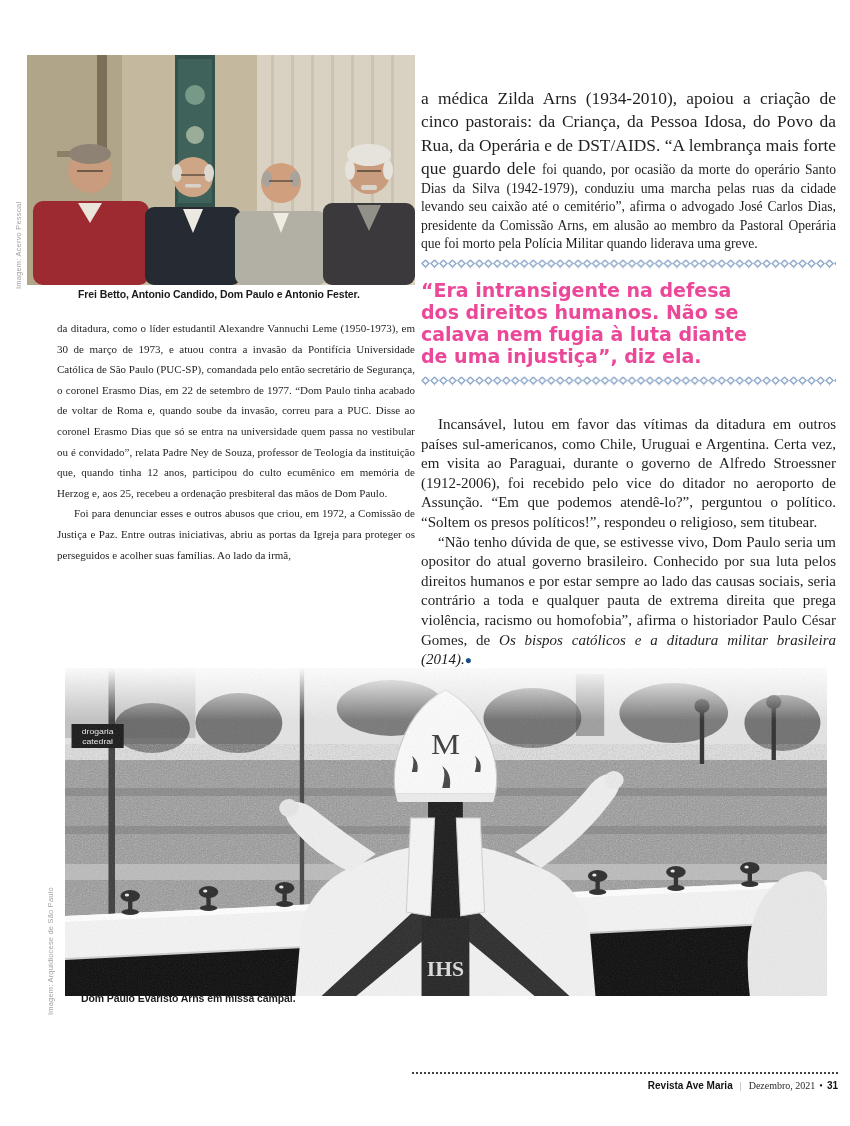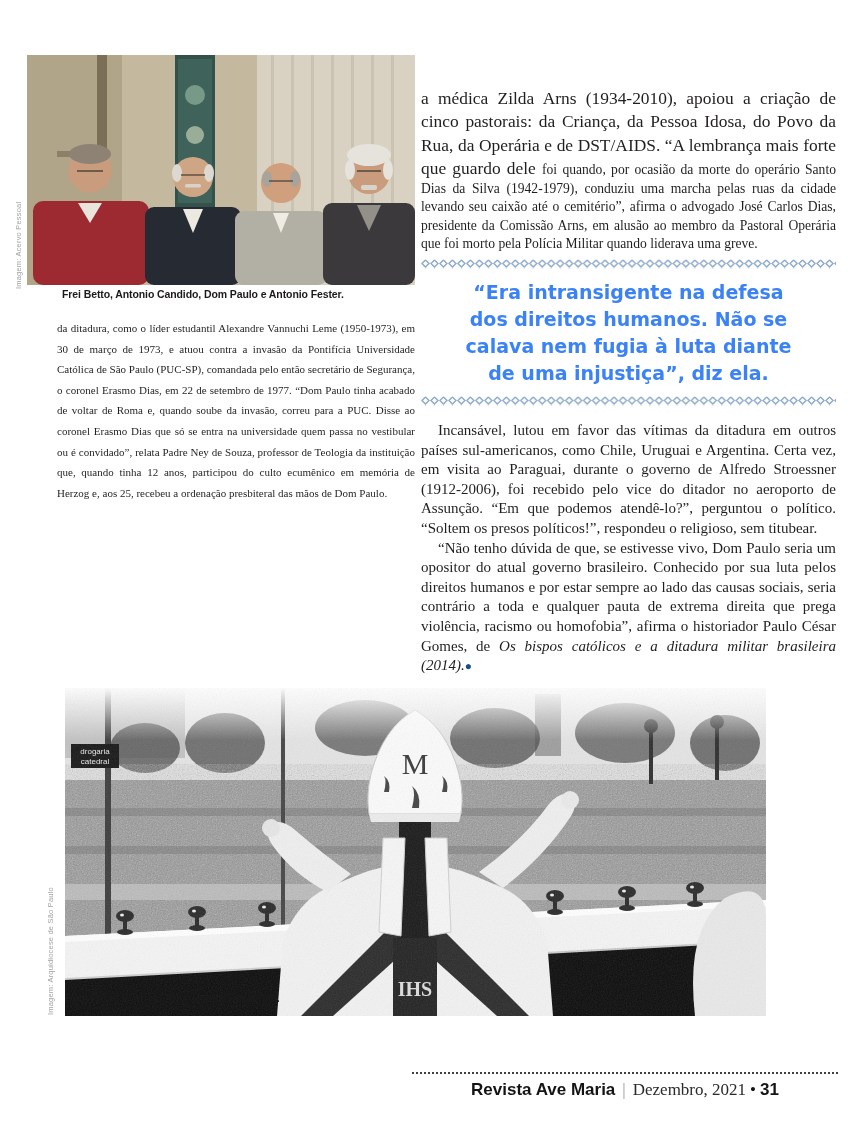--- a/index.html
+++ b/index.html
@@ -5,69 +5,69 @@
   html,body{margin:0;padding:0}
   body{
     width:850px;height:1126px;position:relative;overflow:hidden;
     background:#ffffff;color:#211e1f;
     font-family:"Liberation Serif",serif;
   }
   .abs{position:absolute}
 
   
   .photo-top{left:27px;top:55px;width:388px;height:230px}
-  .photo-bottom{left:65px;top:688px;width:701px;height:328px}
+  .photo-bottom{left:65px;top:668px;width:762px;height:328px}
   .photo-top svg,.photo-bottom svg{display:block;width:100%;height:100%}
 
   
   .credit{
     position:absolute;font-family:"Liberation Sans",sans-serif;
     font-size:7.5px;color:#a3a3a3;white-space:nowrap;
     transform:rotate(-90deg);transform-origin:0 0;letter-spacing:.2px;
   }
   .credit-top{left:14px;top:289px}
   .credit-bottom{left:46px;top:1015px}
 
   
   .caption{
     position:absolute;font-family:"Liberation Sans",sans-serif;
-    font-weight:bold;font-size:10.5px;color:#1d1a1b;letter-spacing:-.1px;
+    font-weight:bold;font-size:10.5px;color:#1d1a1b;letter-spacing:-.1px;margin-left:16px;
   }
   .caption-top{left:62px;top:288px}
   .caption-bottom{left:65px;top:992px}
 
   
   .col{position:absolute;text-align:justify;hyphens:auto}
   .col-left{left:57px;top:318px;width:358px;font-size:11px;line-height:20.6px}
   .col-left p{margin:0}
   .col-right{left:421px;top:87px;width:415px}
   .indent{text-indent:17px}
 
   .p-first{font-size:13.6px;line-height:1.34;margin:0}
   .p-first .lead{font-size:17.4px}
 
   .divider{margin:6px 0 0 0;height:10px}
   .divider svg{display:block;width:100%;height:10px}
 
   .pullquote{
     font-family:"DejaVu Sans",sans-serif;font-weight:bold;
-    font-size:19px;line-height:27px;color:#3b82f6;
-    text-align:center;white-space:pre-line;margin:10px 0 9px 0;
+    font-size:19px;line-height:22px;color:#ec4899;
+    white-space:pre-line;margin:10px 0 9px 0;
   }
 
   .body-p{font-size:15px;line-height:19.6px;margin:0}
-  .p2r{margin-top:15px}
+  .p2r{margin-top:29px}
   .book{font-style:italic}
   .endmark{color:#1a4e84;font-size:12px}
 
   
   .footer-rule{position:absolute;left:412px;top:1072px;width:426px;border-top:2px dotted #3f3f3f}
   .footer{
-    position:absolute;left:412px;top:1080px;width:426px;text-align:center;
-    font-size:17px;white-space:nowrap;color:#141414;
+    position:absolute;left:412px;top:1080px;width:426px;text-align:right;
+    font-size:10px;white-space:nowrap;color:#141414;
   }
   .footer .mag,.footer .pagenum{font-family:"Liberation Sans",sans-serif;font-weight:bold}
   .footer .sep{color:#9a9a9a;margin:0 7px;font-weight:normal}
   .footer .issue{font-family:"Liberation Serif",serif;color:#2a2a2a}
   .footer .bullet{margin:0 4px}
 </style>
 </head>
 <body>
 
 <svg width="0" height="0" style="position:absolute">
@@ -144,20 +144,21 @@
       <line x1="330" y1="116" x2="354" y2="116" stroke="#5a4a3e" stroke-width="1.6"></line>
     </g>
   </svg>
 </div>
 
 <div class="credit credit-top">Imagem: Acervo Pessoal</div>
 <div class="caption caption-top">Frei Betto, Antonio Candido, Dom Paulo e Antonio Fester.</div>
 
 <div class="col col-left">
   <p>da ditadura, como o líder estudantil Alexandre Vannuchi Leme (1950-1973), em 30 de março de 1973, e atuou contra a invasão da Pontifícia Universidade Católica de São Paulo (PUC-SP), comandada pelo então secretário de Segurança, o coronel Erasmo Dias, em 22 de setembro de 1977. “Dom Paulo tinha acabado de voltar de Roma e, quando soube da invasão, correu para a PUC. Disse ao coronel Erasmo Dias que só se entra na universidade quem passa no vestibular ou é convidado”, relata Padre Ney de Souza, professor de Teologia da instituição que, quando tinha 12 anos, participou do culto ecumênico em memória de Herzog e, aos 25, recebeu a ordenação presbiteral das mãos de Dom Paulo.</p>
+  <p class="indent">Foi para denunciar esses e outros abusos que criou, em 1972, a Comissão de Justiça e Paz. Entre outras iniciativas, abriu as portas da Igreja para proteger os perseguidos e acolher suas famílias. Ao lado da irmã,</p>
 </div>
 
 <div class="col col-right">
   <p class="p-first"><span class="lead">a médica Zilda Arns (1934-2010), apoiou a criação de cinco pastorais: da Criança, da Pessoa Idosa, do Povo da Rua, da Operária e de DST/AIDS. “A lembrança mais forte que guardo dele </span><span>foi quando, por ocasião da morte do operário Santo Dias da Silva (1942-1979), conduziu uma marcha pelas ruas da cidade levando seu caixão até o cemitério”, afirma o advogado José Carlos Dias, presidente da Comissão Arns, em alusão ao membro da Pastoral Operária que foi morto pela Polícia Militar quando liderava uma greve.</span></p>
 
   <div class="divider">
     <svg viewBox="0 0 416 10" preserveAspectRatio="none">
         <rect width="416" height="9" y="0.5" fill="url(#diamondPattern)"></rect>
       </svg>
   </div>

